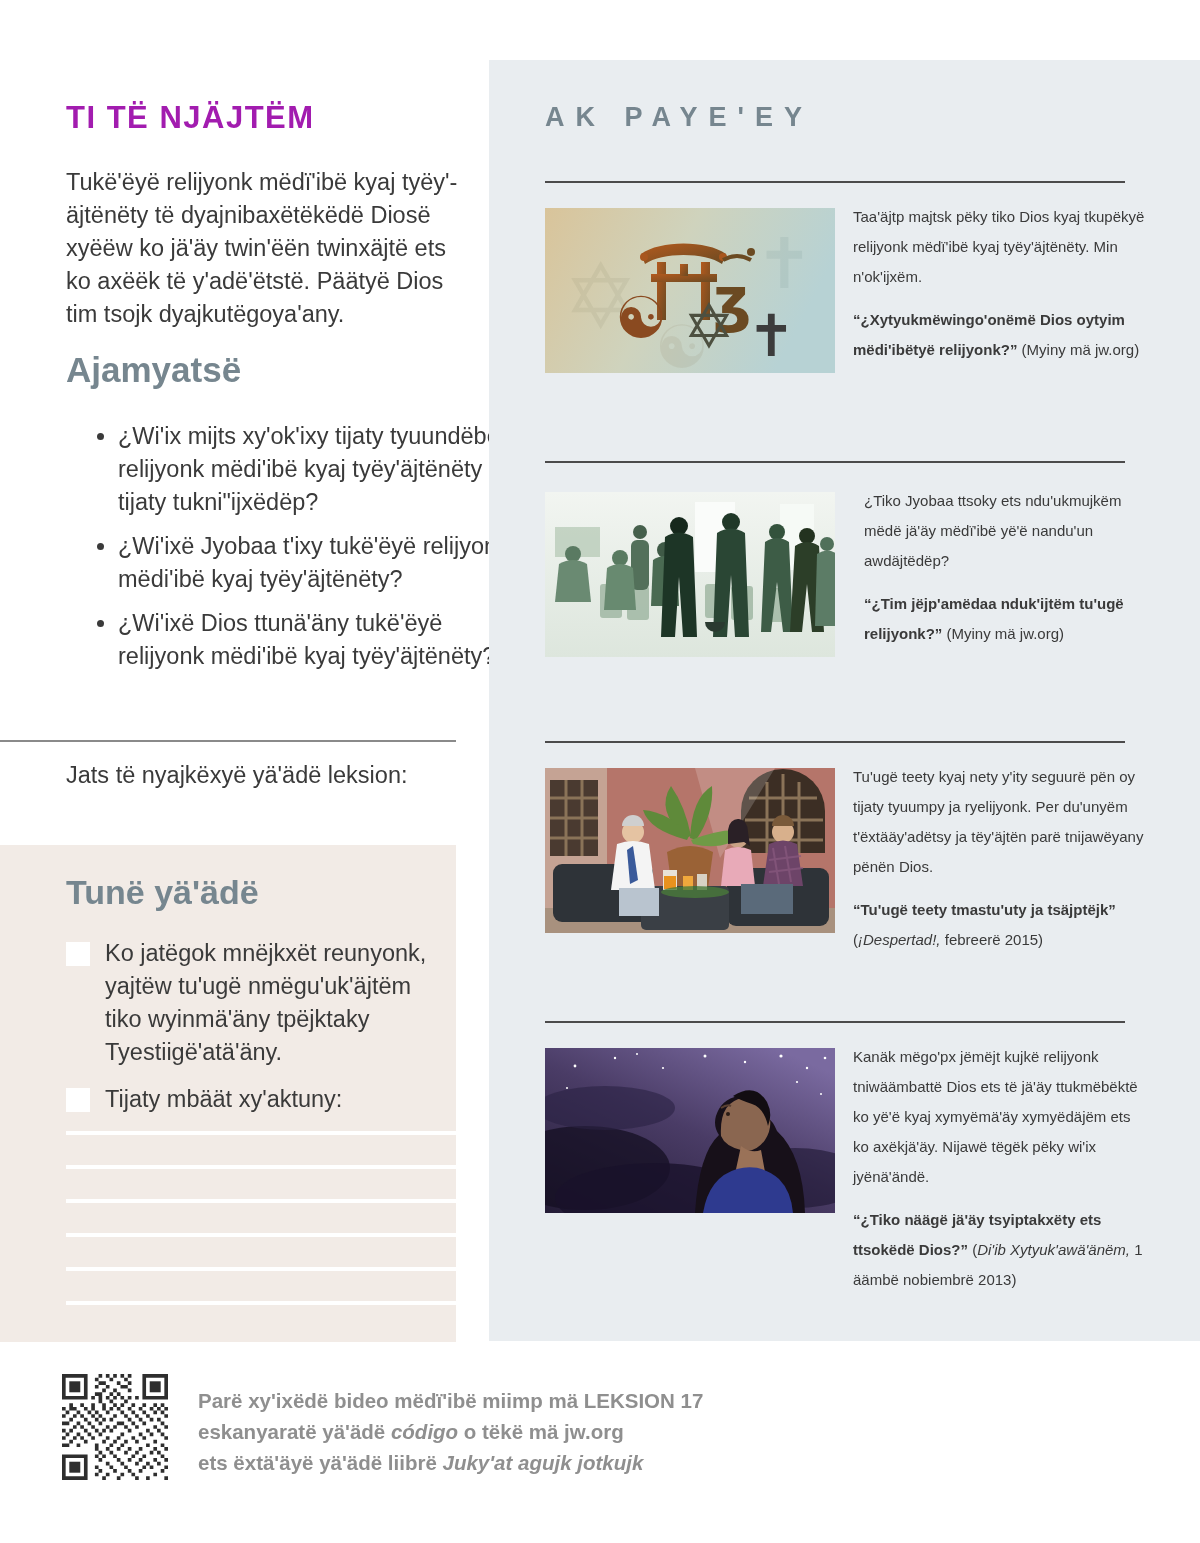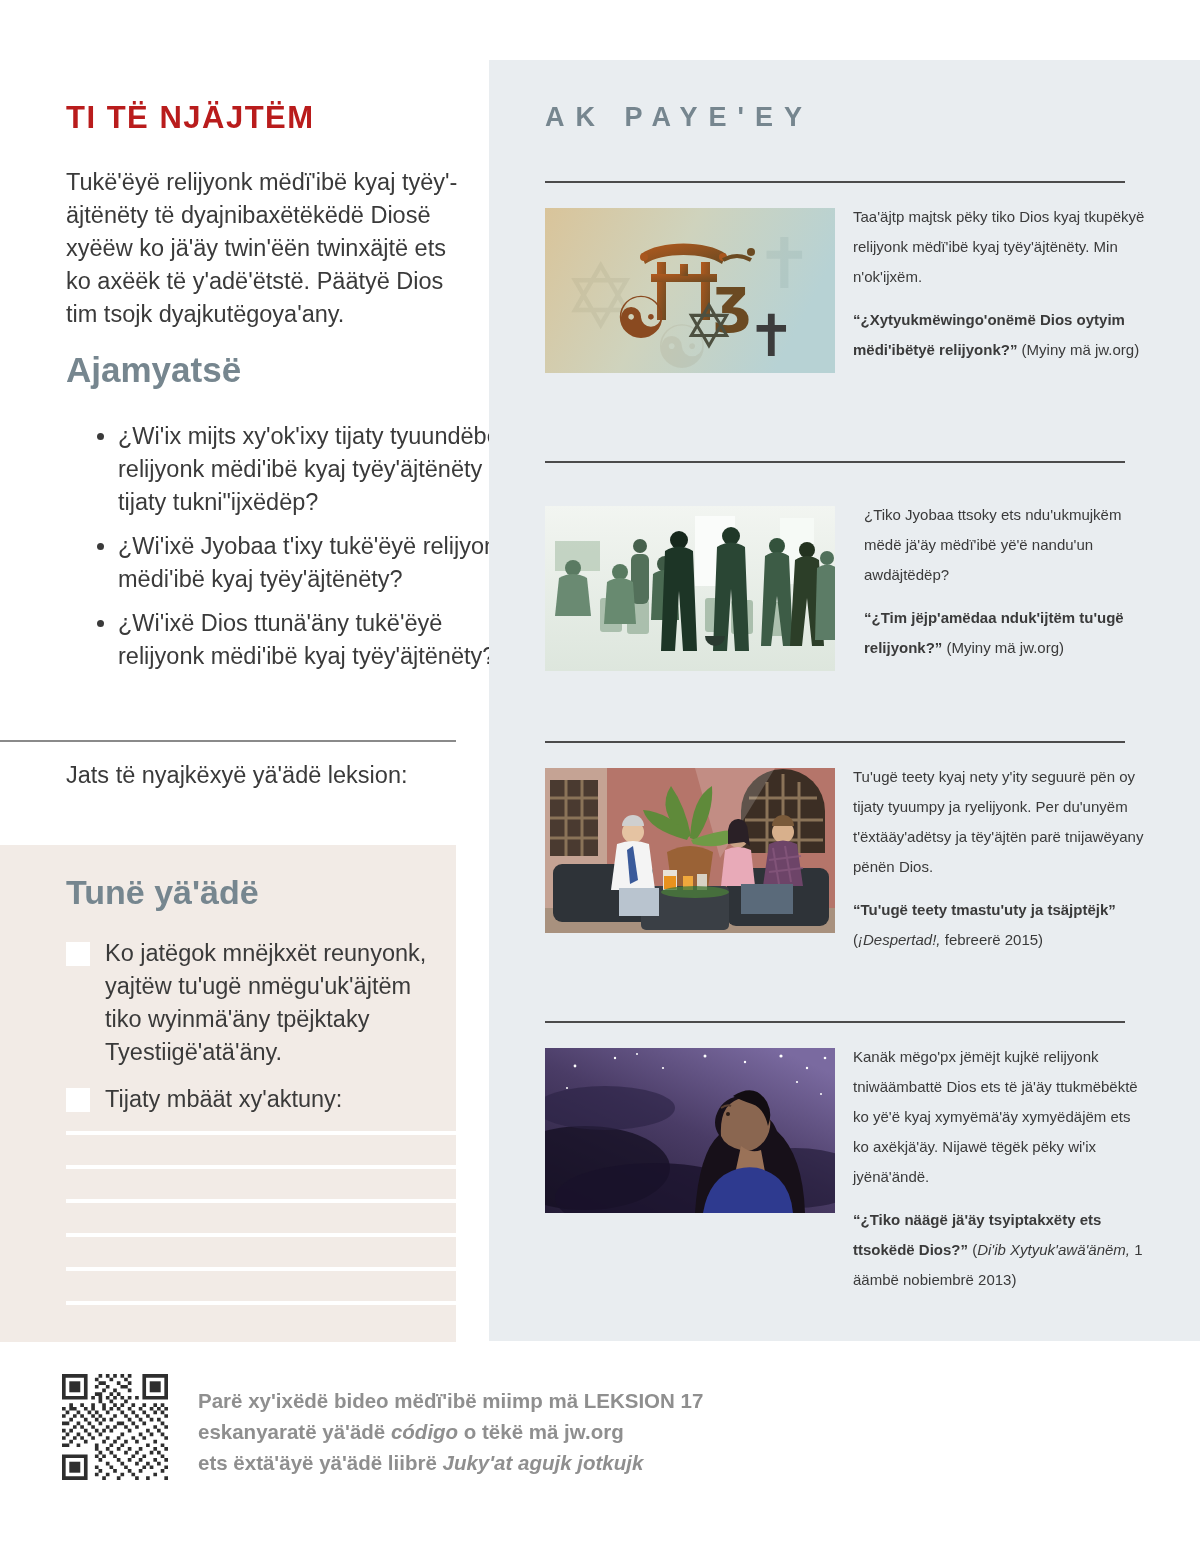--- a/index.html
+++ b/index.html
@@ -1,21 +1,21 @@
 <!DOCTYPE html>
 <html><head>
 <meta charset="utf-8">
 <style>
   html,body{margin:0;padding:0;background:#ffffff;}
   .page{position:relative;width:1200px;height:1543px;background:#ffffff;
         font-family:"Liberation Sans",sans-serif;color:#3a3a3a;overflow:hidden;}
 
   
   .h1-orange{position:absolute;left:66px;top:100px;font-size:31px;font-weight:bold;
-             letter-spacing:1.5px;color:#b91c1c;}
+             letter-spacing:1.5px;color:#a21caf;}
   .intro{position:absolute;left:66px;top:166px;width:396px;font-size:23.5px;
          line-height:33px;color:#3a3a3a;}
   .sub-heading{position:absolute;left:66px;top:350px;font-size:35px;font-weight:bold;color:#76868f;}
   .bullet-list{position:absolute;left:66px;top:420px;width:404px;margin:0;
                padding:0 0 0 52px;font-size:23.5px;line-height:33px;}
   .bullet-list li{margin-bottom:11px;}
   .left-rule{position:absolute;left:0;top:740px;width:456px;height:2px;background:#8a8a8a;}
   .review-line{position:absolute;left:66px;top:762px;font-size:23.5px;color:#3a3a3a;}
 
   .apply-box{position:absolute;left:0;top:845px;width:456px;height:497px;background:#f2ebe6;}
@@ -28,21 +28,21 @@
   .write-lines{position:absolute;left:66px;top:286px;width:390px;}
   .write-line{height:4px;background:#ffffff;margin-bottom:30px;}
 
   
   .panel{position:absolute;left:489px;top:60px;width:816px;height:1281px;background:#e9edf0;}
   .panel-title{position:absolute;left:56px;top:42px;font-size:27px;font-weight:bold;
                letter-spacing:11px;color:#76868f;}
   .sec-rule{position:absolute;left:56px;width:580px;height:2px;background:#4b4b4b;}
   .rule-1{top:121px;} .rule-2{top:401px;} .rule-3{top:681px;} .rule-4{top:961px;}
   .section{position:absolute;left:56px;width:602px;display:flex;gap:18px;}
-  .sec-1{top:142px;} .sec-2{top:440px;gap:29px;} .sec-3{top:702px;} .sec-4{top:982px;}
+  .sec-1{top:142px;} .sec-2{top:426px;gap:29px;} .sec-3{top:702px;} .sec-4{top:982px;}
   .sec-img{width:290px;height:165px;flex:none;margin-top:6px;overflow:hidden;}
   .sec-img svg{display:block;}
   .sec-text{width:294px;font-size:15px;line-height:30px;color:#3a3a3a;}
   .sec-text p{margin:0;}
   .sec-text p.quote{margin-top:13px;}
   .qtext{font-weight:bold;}
   .ital{font-style:italic;}
 
   
   .qr{position:absolute;left:62px;top:1372px;width:106px;height:110px;}

